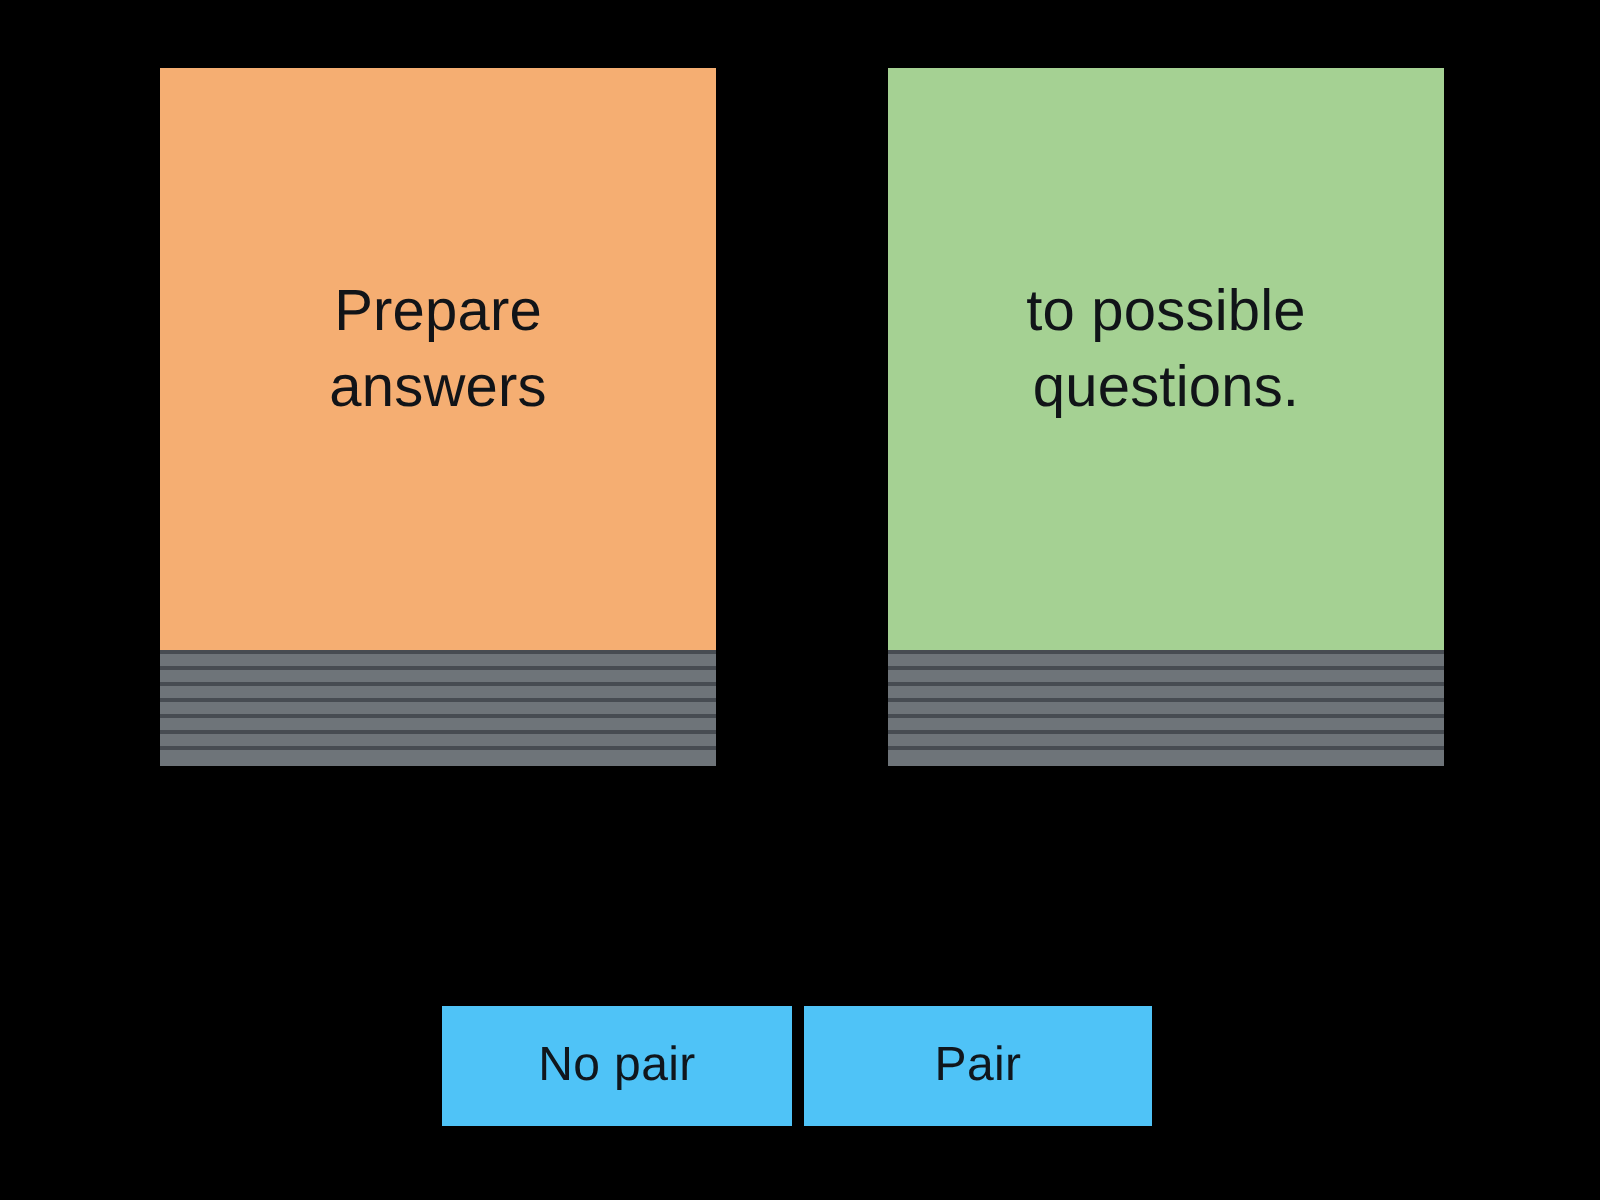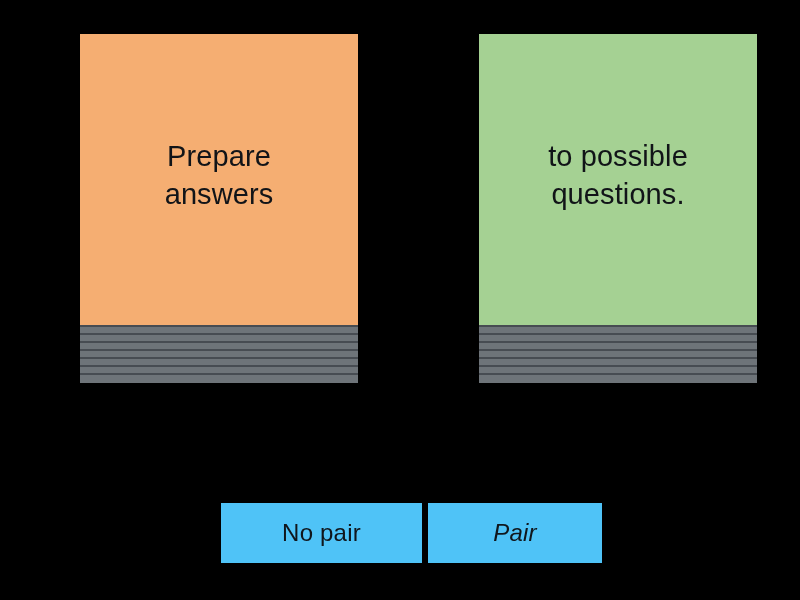--- a/index.html
+++ b/index.html
@@ -24,21 +24,21 @@
     height: 600px;
     background: #000000;
   }
 
   
   .card-stack {
     position: absolute;
     width: 278px;
   }
   .card-stack.left  { left: 80px;  top: 34px; }
-  .card-stack.right { left: 444px; top: 34px; margin-left: 35px; }
+  .card-stack.right { left: 444px; top: 34px; }
 
   .card-face {
     position: relative;
     width: 278px;
     height: 291px;
     box-sizing: border-box;
     display: flex;
     align-items: center;
     justify-content: center;
     overflow: hidden;
@@ -91,22 +91,22 @@
     font-family: "Liberation Sans", sans-serif;
     font-size: 24px;
     font-weight: 400;
     letter-spacing: 0.2px;
     display: flex;
     align-items: center;
     justify-content: center;
     cursor: pointer;
     padding: 0;
   }
-  .answer-button.no-pair { width: 201px; }
-  .answer-button.pair    { width: 174px; font-style: italic; }
+  .answer-button.no-pair { width: 175px; }
+  .answer-button.pair    { width: 174px; }
 </style>
 </head>
 <body>
 
 <div id="stage">
 
   <div class="card-stack left">
     <div class="card-face orange">
       <div class="card-text">Prepare
 answers</div>

